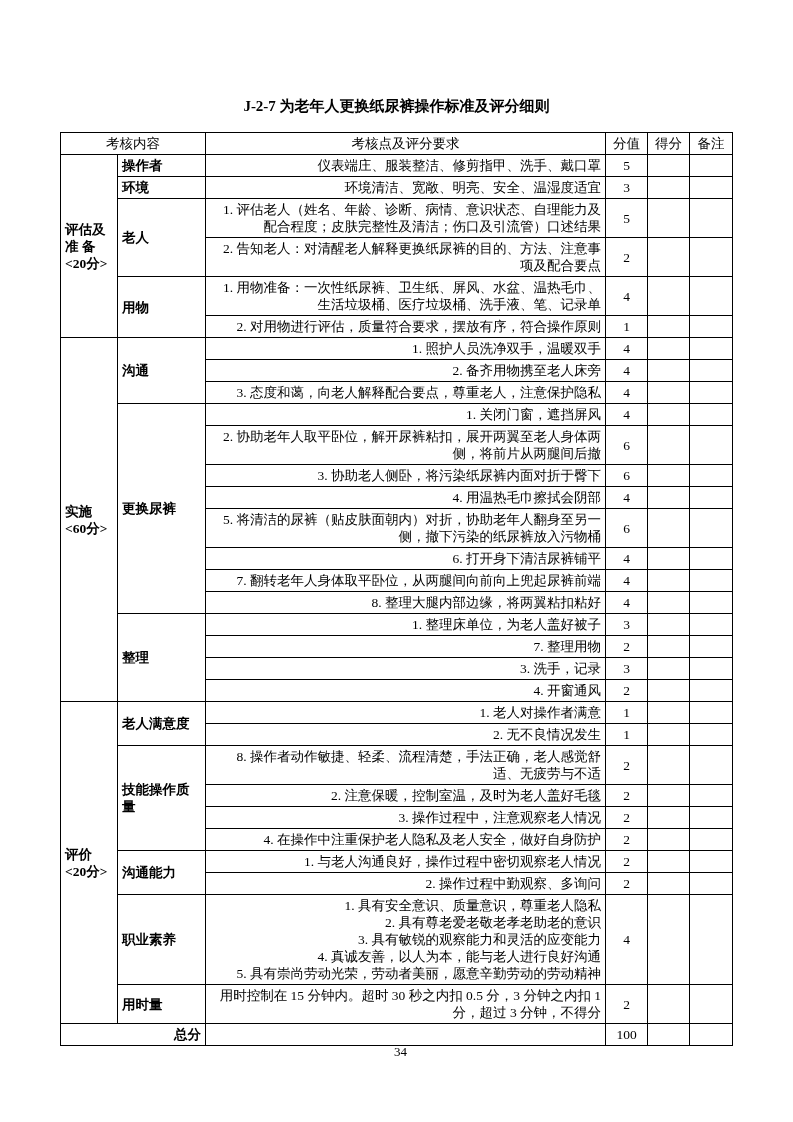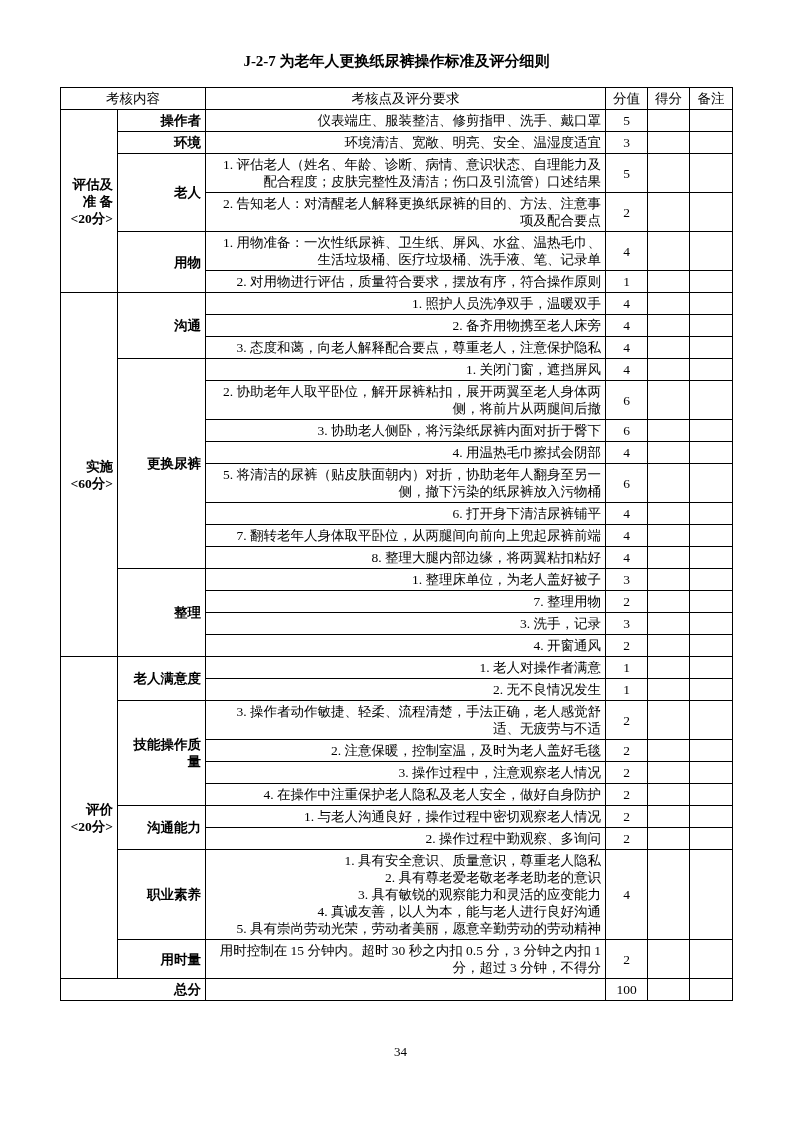--- a/index.html
+++ b/index.html
@@ -7,21 +7,21 @@
   .page {
     position: relative;
     width: 793px;
     height: 1122px;
     margin: 0 auto;
     background: #ffffff;
     color: #000;
     font-family: "Liberation Serif", "DejaVu Serif", serif;
   }
   .title {
-    padding-top: 52px;
+    padding-top: 97px;
     margin: 0 0 16px 0;
     text-align: center;
     font-size: 15px;
     font-weight: 700;
   }
   table.rubric {
     width: 672px;
     margin: 0 auto;
     border-collapse: collapse;
     table-layout: fixed;
@@ -34,21 +34,21 @@
     line-height: 17px;
     vertical-align: middle;
     word-break: break-all;
     overflow-wrap: break-word;
   }
   table.rubric th {
     font-weight: 400;
     text-align: center;
   }
   .group-cell, .sub-cell {
-    text-align: right;
+    text-align: left;
     font-weight: 700;
     vertical-align: middle;
   }
   .req-cell { text-align: right; }
   .score-cell { text-align: center; }
   .total-label { text-align: right; font-weight: 700; }
   .total-score { text-align: center; }
   .page-number {
     position: absolute;
     bottom: 62px;
@@ -285,21 +285,21 @@
           <td class="req-cell">
             <div>2. 无不良情况发生</div>
           </td>
           <td class="score-cell">1</td>
           <td></td>
           <td></td>
         </tr>
         <tr>
           <td class="sub-cell" rowspan="4">技能操作质量</td>
           <td class="req-cell">
-            <div>3. 操作者动作敏捷、轻柔、流程清楚，手法正确，老人感觉舒适、无疲劳与不适</div>
+            <div>8. 操作者动作敏捷、轻柔、流程清楚，手法正确，老人感觉舒适、无疲劳与不适</div>
           </td>
           <td class="score-cell">2</td>
           <td></td>
           <td></td>
         </tr>
         <tr>
           <td class="req-cell">
             <div>2. 注意保暖，控制室温，及时为老人盖好毛毯</div>
           </td>
           <td class="score-cell">2</td>

